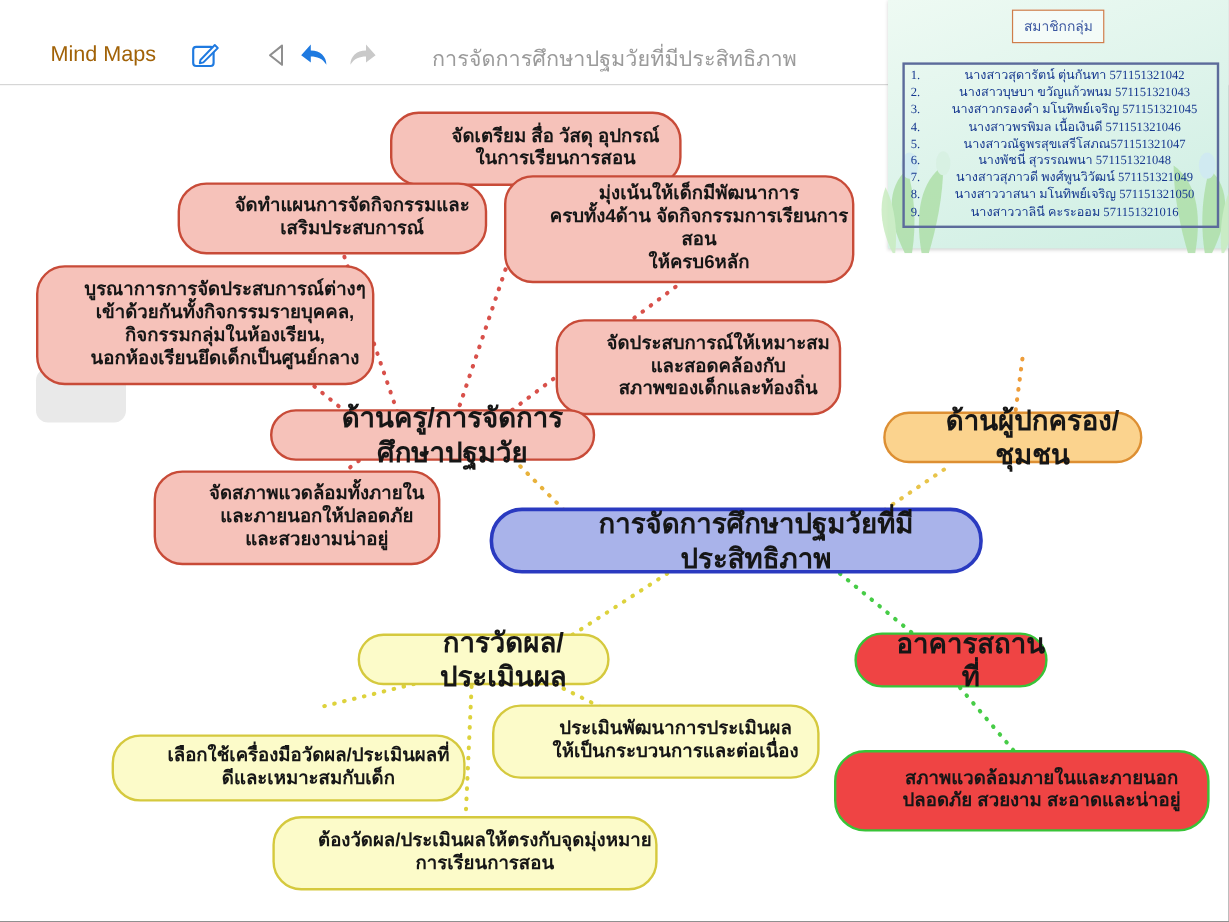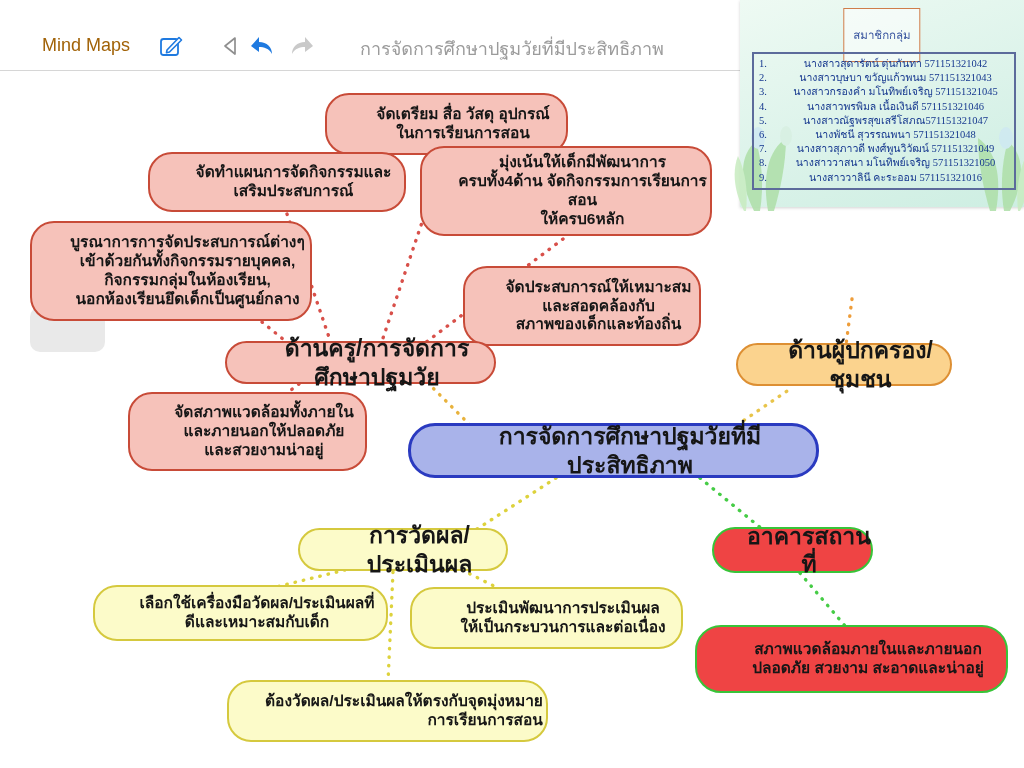--- a/index.html
+++ b/index.html
@@ -13,21 +13,21 @@
   .tb-icon{position:absolute;top:33px;width:30px;height:26px;display:flex;align-items:center;justify-content:center;}
   .tb-title{position:absolute;left:312px;top:34px;width:400px;text-align:center;
             font-size:18px;color:#9b9b9b;}
 
   
   .members{position:absolute;left:740px;top:0;width:284px;height:207px;
            background:linear-gradient(160deg,#eefaf3 0%,#dcf3ea 55%,#cdeee2 100%);
            box-shadow:0 1px 3px rgba(0,0,0,.18);}
   .members-title{position:absolute;left:50%;top:8px;transform:translateX(-50%);
             border:1.5px solid #cf7d4a;background:rgba(255,255,255,.55);color:#3a56a0;
-            font-size:11.5px;padding:17px 9px;white-space:nowrap;text-align:center;}
+            font-size:11.5px;padding:4px 9px;white-space:nowrap;text-align:center;}
   .members-box{position:absolute;left:12px;top:52px;width:256px;border:2px solid #5c6b9b;
             padding:3px 2px;font-family:"Liberation Serif", serif;color:#16388f;}
   .member-row{display:flex;font-size:10.5px;line-height:14.2px;}
   .member-no{width:20px;padding-left:3px;}
   .member-text{flex:1;text-align:center;white-space:nowrap;}
   .leafart{position:absolute;pointer-events:none;}
 
   
   .node{position:absolute;display:flex;align-items:center;justify-content:center;
         text-align:center;font-weight:bold;color:#161616;white-space:pre-line;
@@ -173,23 +173,23 @@
 และภายนอกให้ปลอดภัย
 และสวยงามน่าอยู่</div>
 
   <div class="node n-orange n-label" style="left:736px;top:343px;width:216px;height:43px;">ด้านผู้ปกครอง/ชุมชน</div>
 
   <div class="node n-central" style="left:408px;top:423px;width:411px;height:55px;">การจัดการศึกษาปฐมวัยที่มีประสิทธิภาพ</div>
 
   <div class="node n-yellow n-label" style="left:298px;top:528px;width:210px;height:43px;">การวัดผล/ประเมินผล</div>
   <div class="node n-green n-label" style="left:712px;top:527px;width:161px;height:46px;">อาคารสถานที่</div>
 
-  <div class="node n-yellow" style="left:93px;top:585px;width:295px;height:56px;">เลือกใช้เครื่องมือวัดผล/ประเมินผลที่
+  <div class="node n-yellow" style="left:93px;top:612px;width:295px;height:56px;">เลือกใช้เครื่องมือวัดผล/ประเมินผลที่
 ดีและเหมาะสมกับเด็ก</div>
   <div class="node n-yellow" style="left:410px;top:587px;width:273px;height:62px;">ประเมินพัฒนาการประเมินผล
 ให้เป็นกระบวนการและต่อเนื่อง</div>
-  <div class="node n-yellow" style="left:227px;top:680px;width:321px;height:62px;text-align:right;">ต้องวัดผล/ประเมินผลให้ตรงกับจุดมุ่งหมาย
+  <div class="node n-yellow" style="left:227px;top:680px;width:321px;height:62px;">ต้องวัดผล/ประเมินผลให้ตรงกับจุดมุ่งหมาย
 การเรียนการสอน</div>
 
   <div class="node n-green" style="left:695px;top:625px;width:313px;height:68px;">สภาพแวดล้อมภายในและภายนอก
 ปลอดภัย สวยงาม สะอาดและน่าอยู่</div>
 
 </div>
 
 </body></html>

